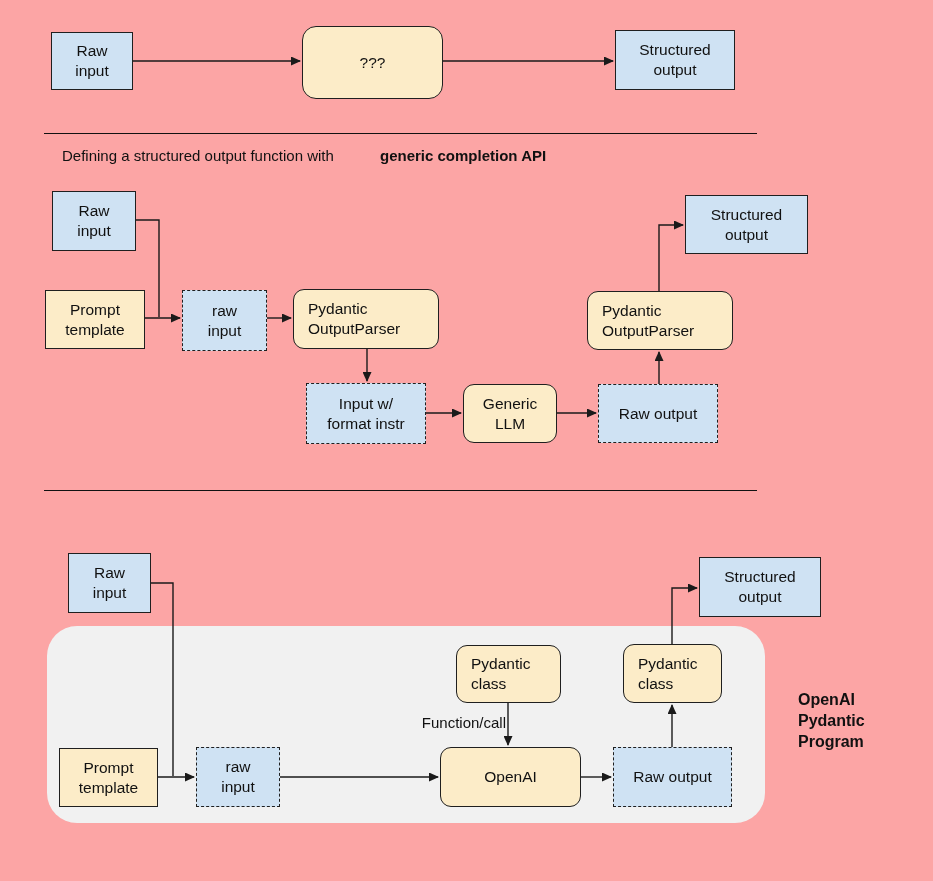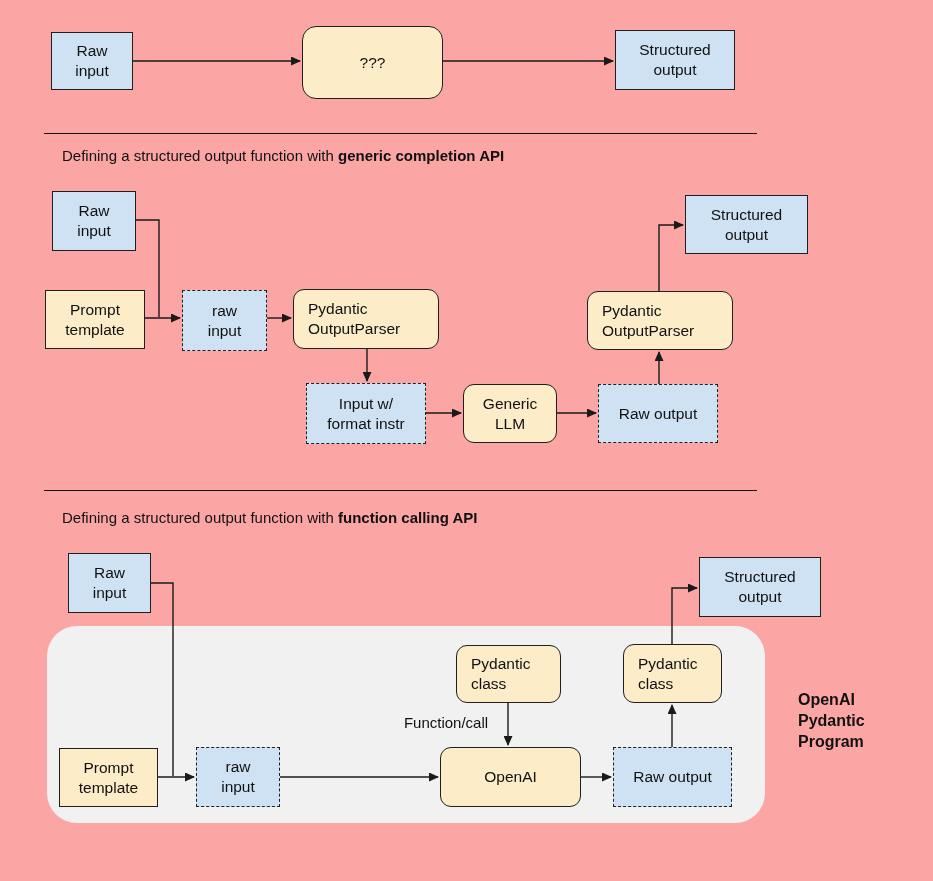--- a/index.html
+++ b/index.html
@@ -26,39 +26,39 @@
   .rounded-lg{border-radius:14px;}
   .dashed{border-style:dashed;border-width:1.5px;}
   .left-text{justify-content:flex-start;text-align:left;padding-left:14px;}
 
   .heading{
     position:absolute;
     font-size:15px;
     color:#111;
     white-space:nowrap;
   }
-  .heading b{font-weight:700;}
+  .heading b{font-weight:700;margin-left:42px;}
 
   .divider{
     position:absolute;
     height:0;
     border-top:1.6px solid #111;
   }
 
   .panel{
     position:absolute;
     background:var(--gray);
     border-radius:30px;
   }
 
   .floating-label{
     position:absolute;
     font-size:15px;
     color:#111;
-    text-align:center;
+    text-align:right;
     white-space:pre-line;
   }
   .program-label{
     position:absolute;
     font-size:16px;
     font-weight:700;
     line-height:1.3;
     color:#111;
     white-space:pre-line;
     text-align:left;
@@ -106,23 +106,20 @@
   <div class="box blue dashed" style="left:598px;top:384px;width:120px;height:59px;">Raw output</div>
 
   <div class="box yellow rounded left-text" style="left:587px;top:291px;width:146px;height:59px;">Pydantic
 OutputParser</div>
 
   <div class="box blue" style="left:685px;top:195px;width:123px;height:59px;">Structured
 output</div>
 
   <div class="divider" style="left:44px;top:490px;width:713px;"></div>
 
-  <div class="heading" style="left:62px;top:509px;">
-    <span>Defining a structured output function with </span><b>function calling API</b>
-  </div>
 
   <div class="panel" style="left:47px;top:626px;width:718px;height:197px;"></div>
 
   <div class="box blue" style="left:68px;top:553px;width:83px;height:60px;">Raw
 input</div>
 
   <div class="box yellow" style="left:59px;top:748px;width:99px;height:59px;">Prompt
 template</div>
 
   <div class="box blue dashed" style="left:196px;top:747px;width:84px;height:60px;">raw

